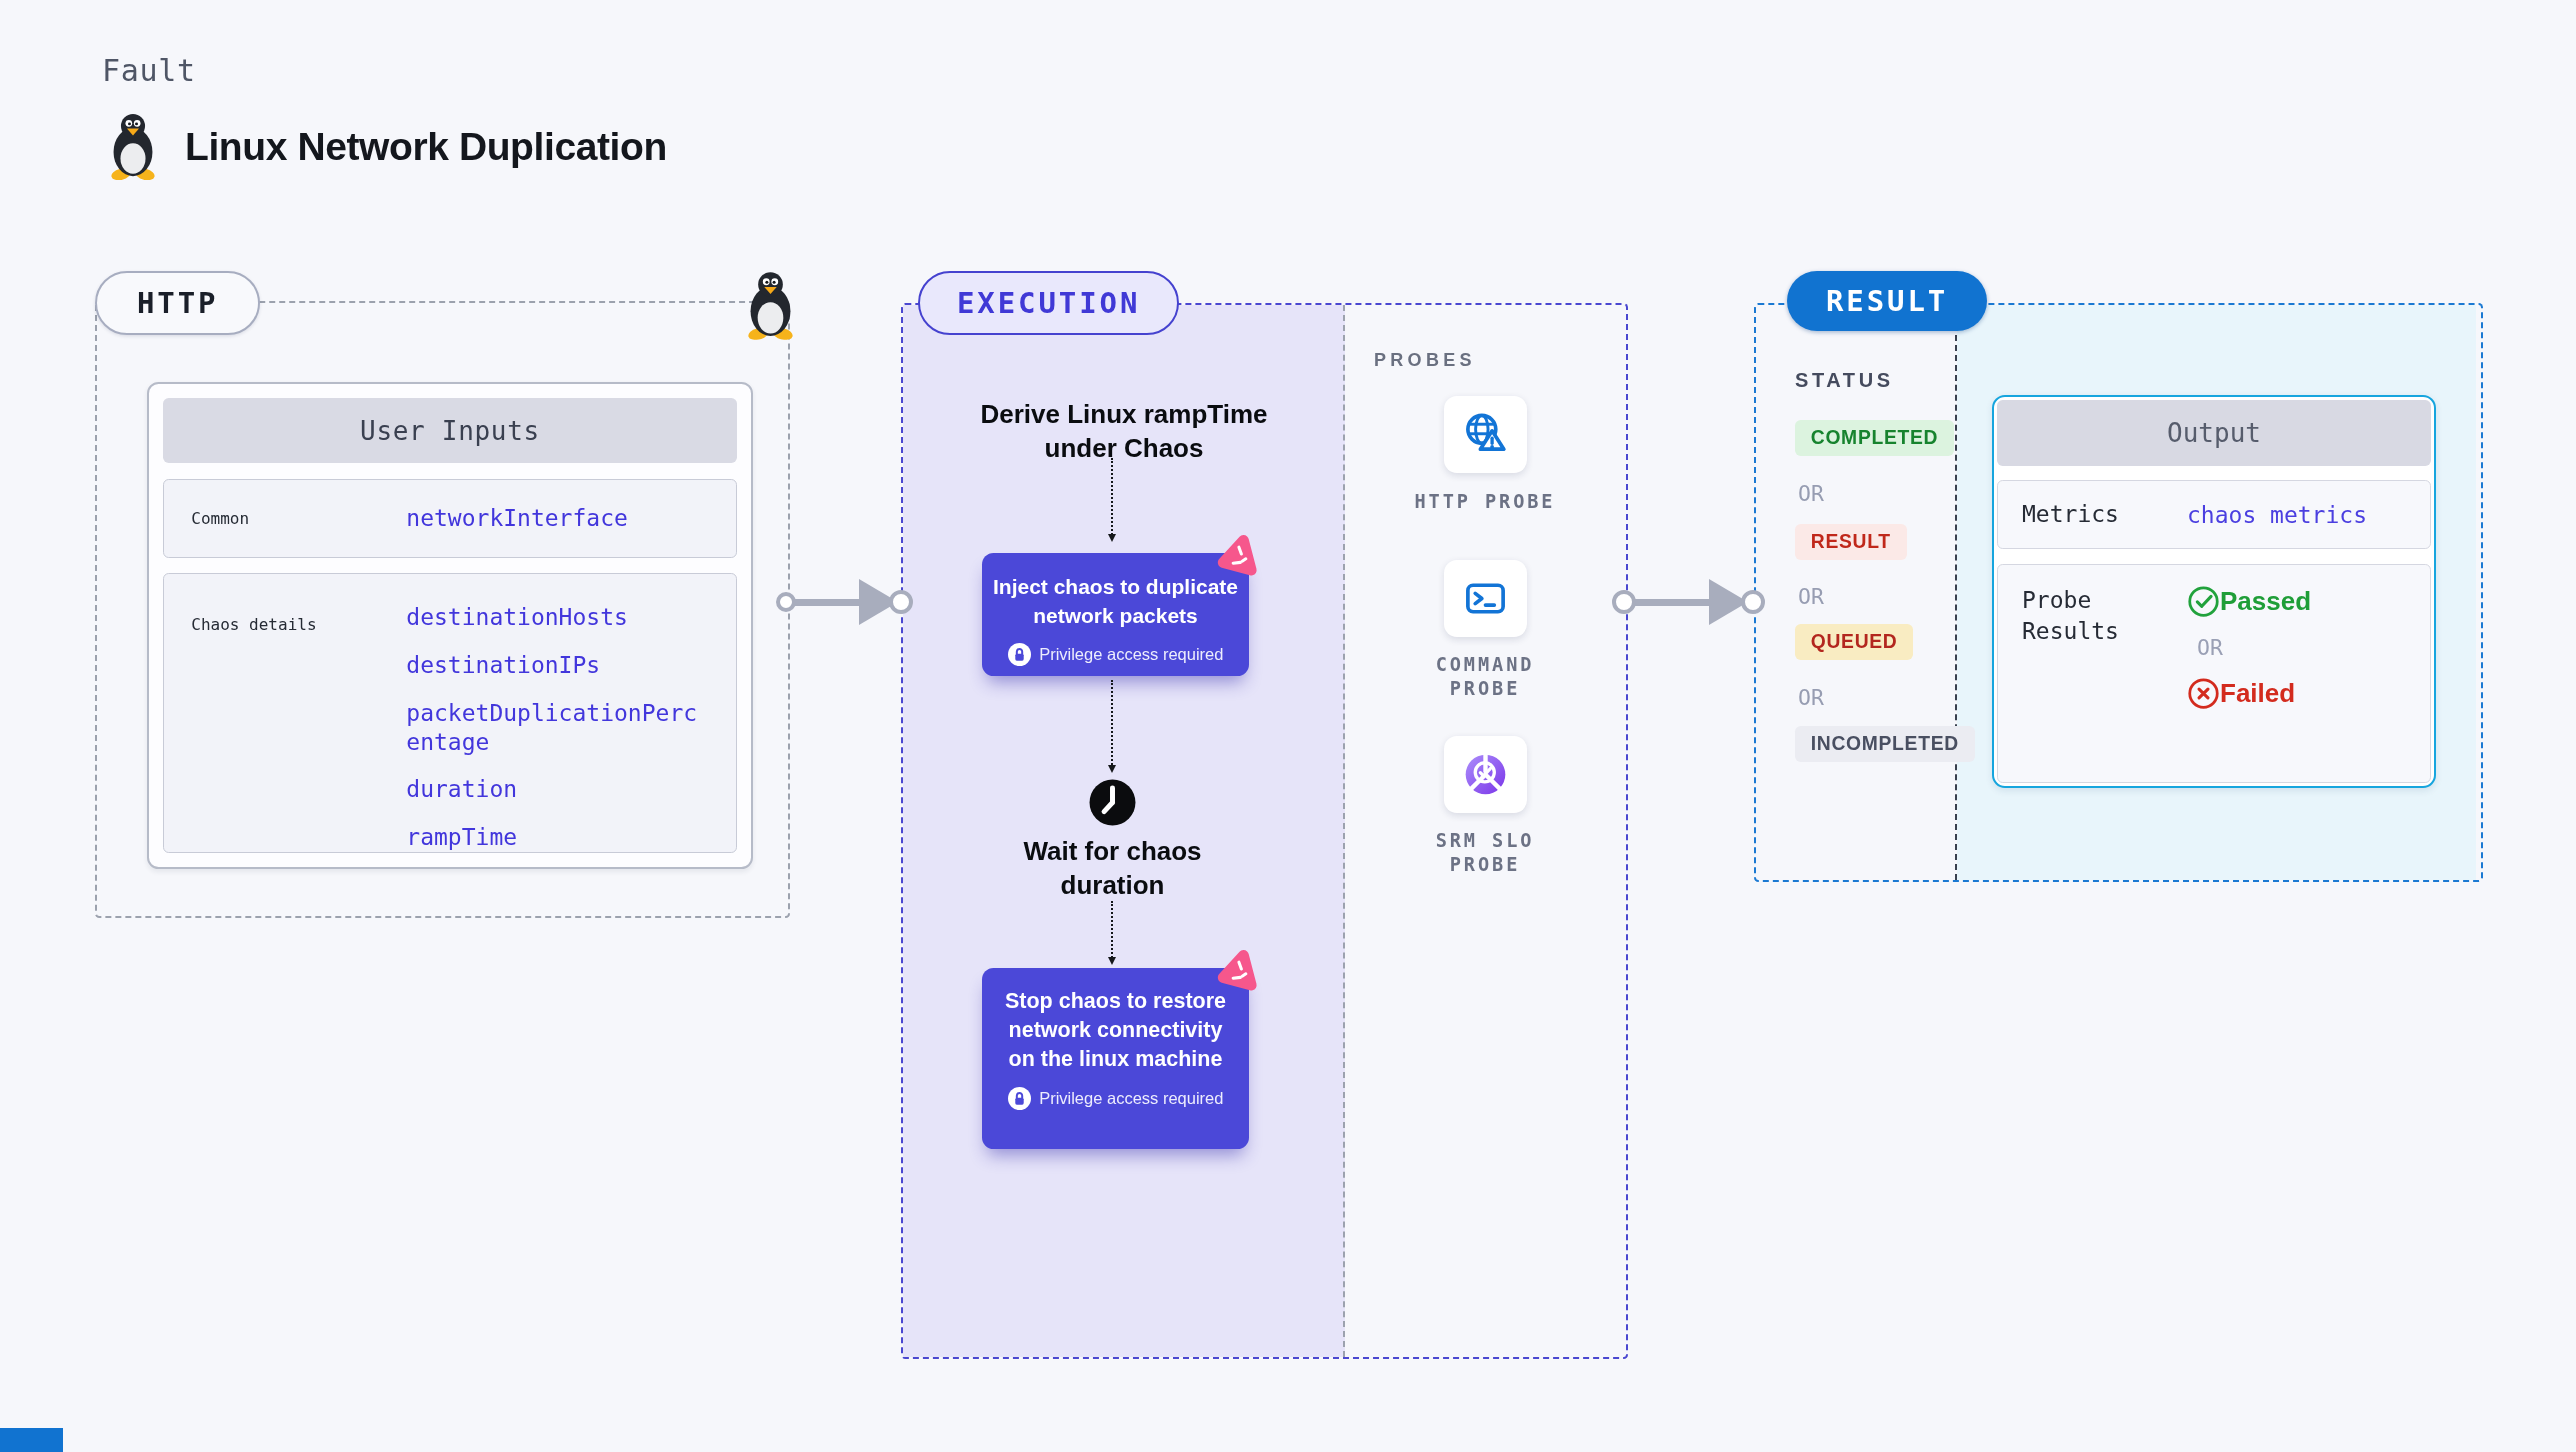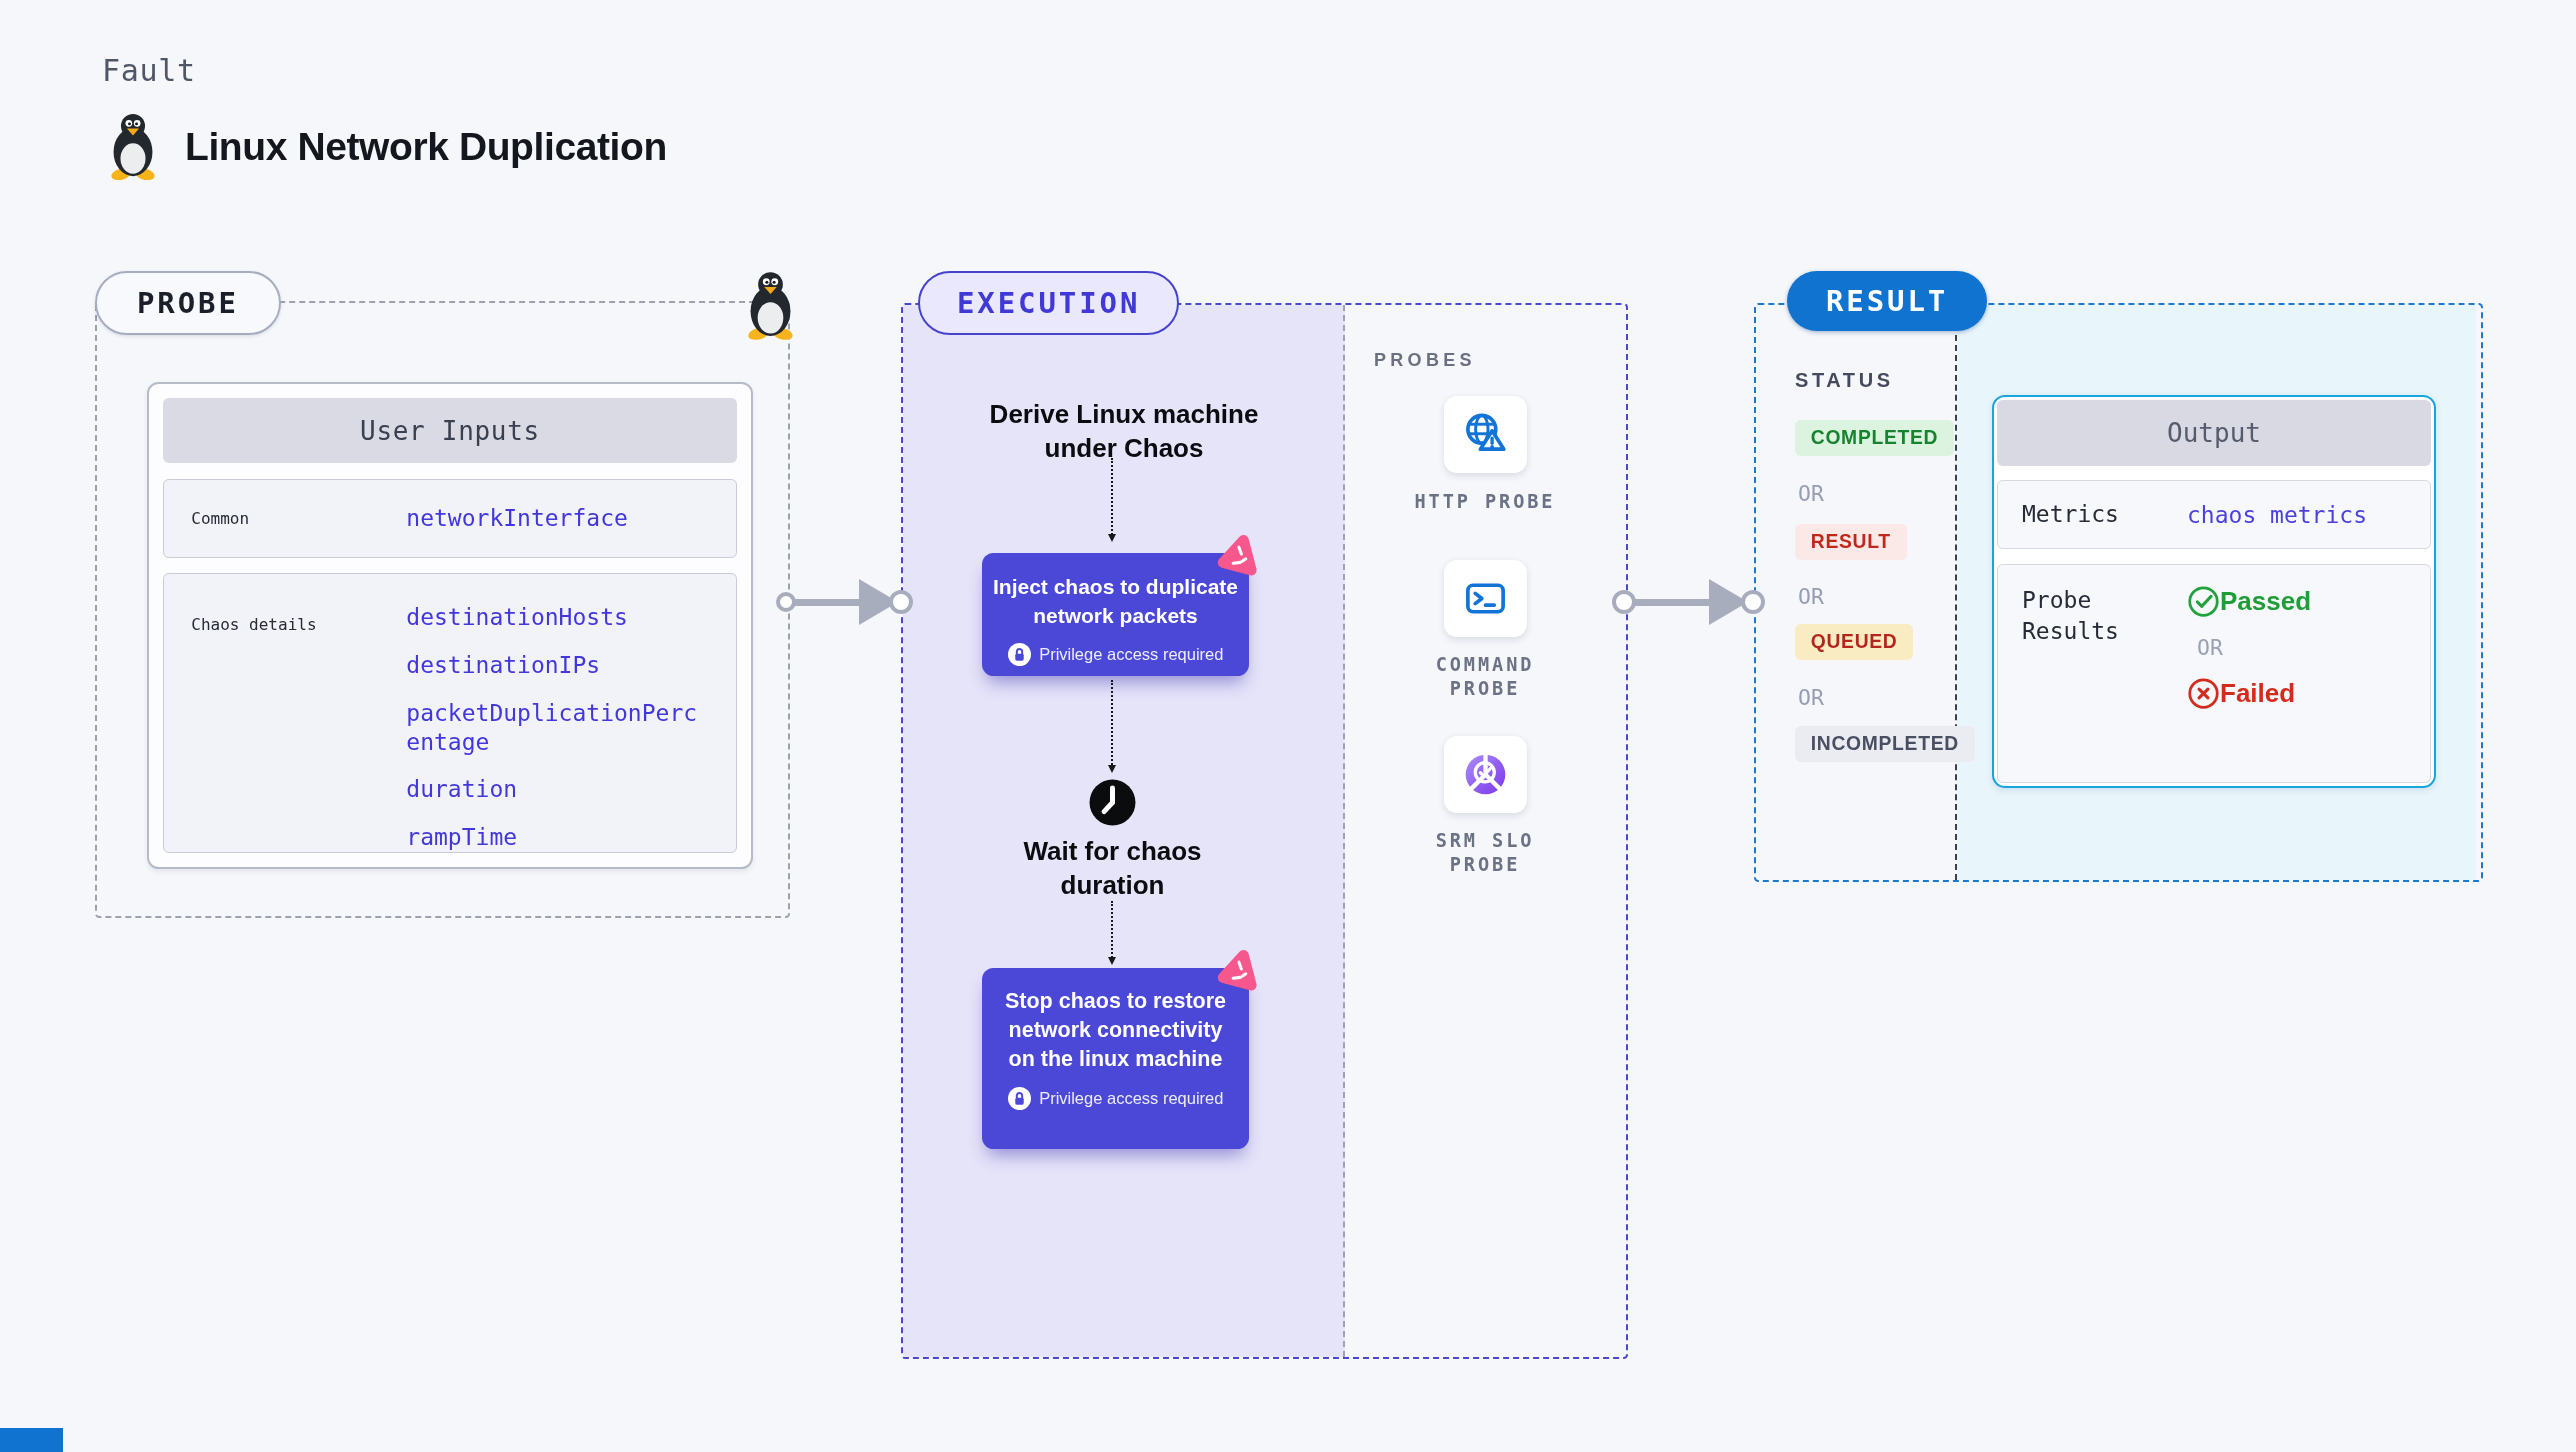--- a/index.html
+++ b/index.html
@@ -186,21 +186,21 @@
 
   <div class="fault-label mono">Fault</div>
   <div class="title-row">
     <svg viewBox="0 0 78 94" width="56" height="67">
         <use href="#tux"></use>
       </svg>
     <h1 class="page-title">Linux Network Duplication</h1>
   </div>
 
   <div class="dash-box tune-box"></div>
-  <div class="pill mono tune-pill">PROBE</div>
+  <div class="pill mono tune-pill">HTTP</div>
   <svg class="tux-small" viewBox="0 0 80 96" width="57" height="69">
       <use href="#tux"></use>
     </svg>
 
   <div class="ui-card">
     <div class="ui-header mono">User Inputs</div>
     <div class="ui-row ui-row-1">
       <div class="ui-label mono">Common</div>
       <div class="ui-values">
         <div class="ui-value mono">networkInterface</div>
@@ -220,21 +220,21 @@
 
   <div>
     <div class="ba-dot" style="left:776px;top:592px;width:20px;height:20px;"></div>
     <div class="ba-line" style="left:787px;top:599px;width:75px;"></div>
     <div class="ba-head" style="left:859px;top:579px;"></div>
     <div class="ba-dot" style="left:889px;top:590px;width:24px;height:24px;"></div>
   </div>
 
   <div class="dash-box exec-box">
     <div class="exec-left">
-      <div class="flow-text" style="left:56px;top:92px;width:330px;">Derive Linux machine under Chaos</div>
+      <div class="flow-text" style="left:56px;top:92px;width:330px;">Derive Linux rampTime under Chaos</div>
 
       <div class="dotted-arrow" style="left:208px;top:153px;height:80px;"></div>
 
       <div class="chaos-card" style="left:79px;top:248px;height:123px;">
         <svg class="chaos-badge" viewBox="0 0 68 68" width="49" height="49">
             <use href="#chaos-knot"></use>
           </svg>
         <div class="chaos-card-text inject-text">Inject chaos to duplicate network packets</div>
         <div class="priv-row">
           <svg viewBox="0 0 32 32" width="23" height="23">

